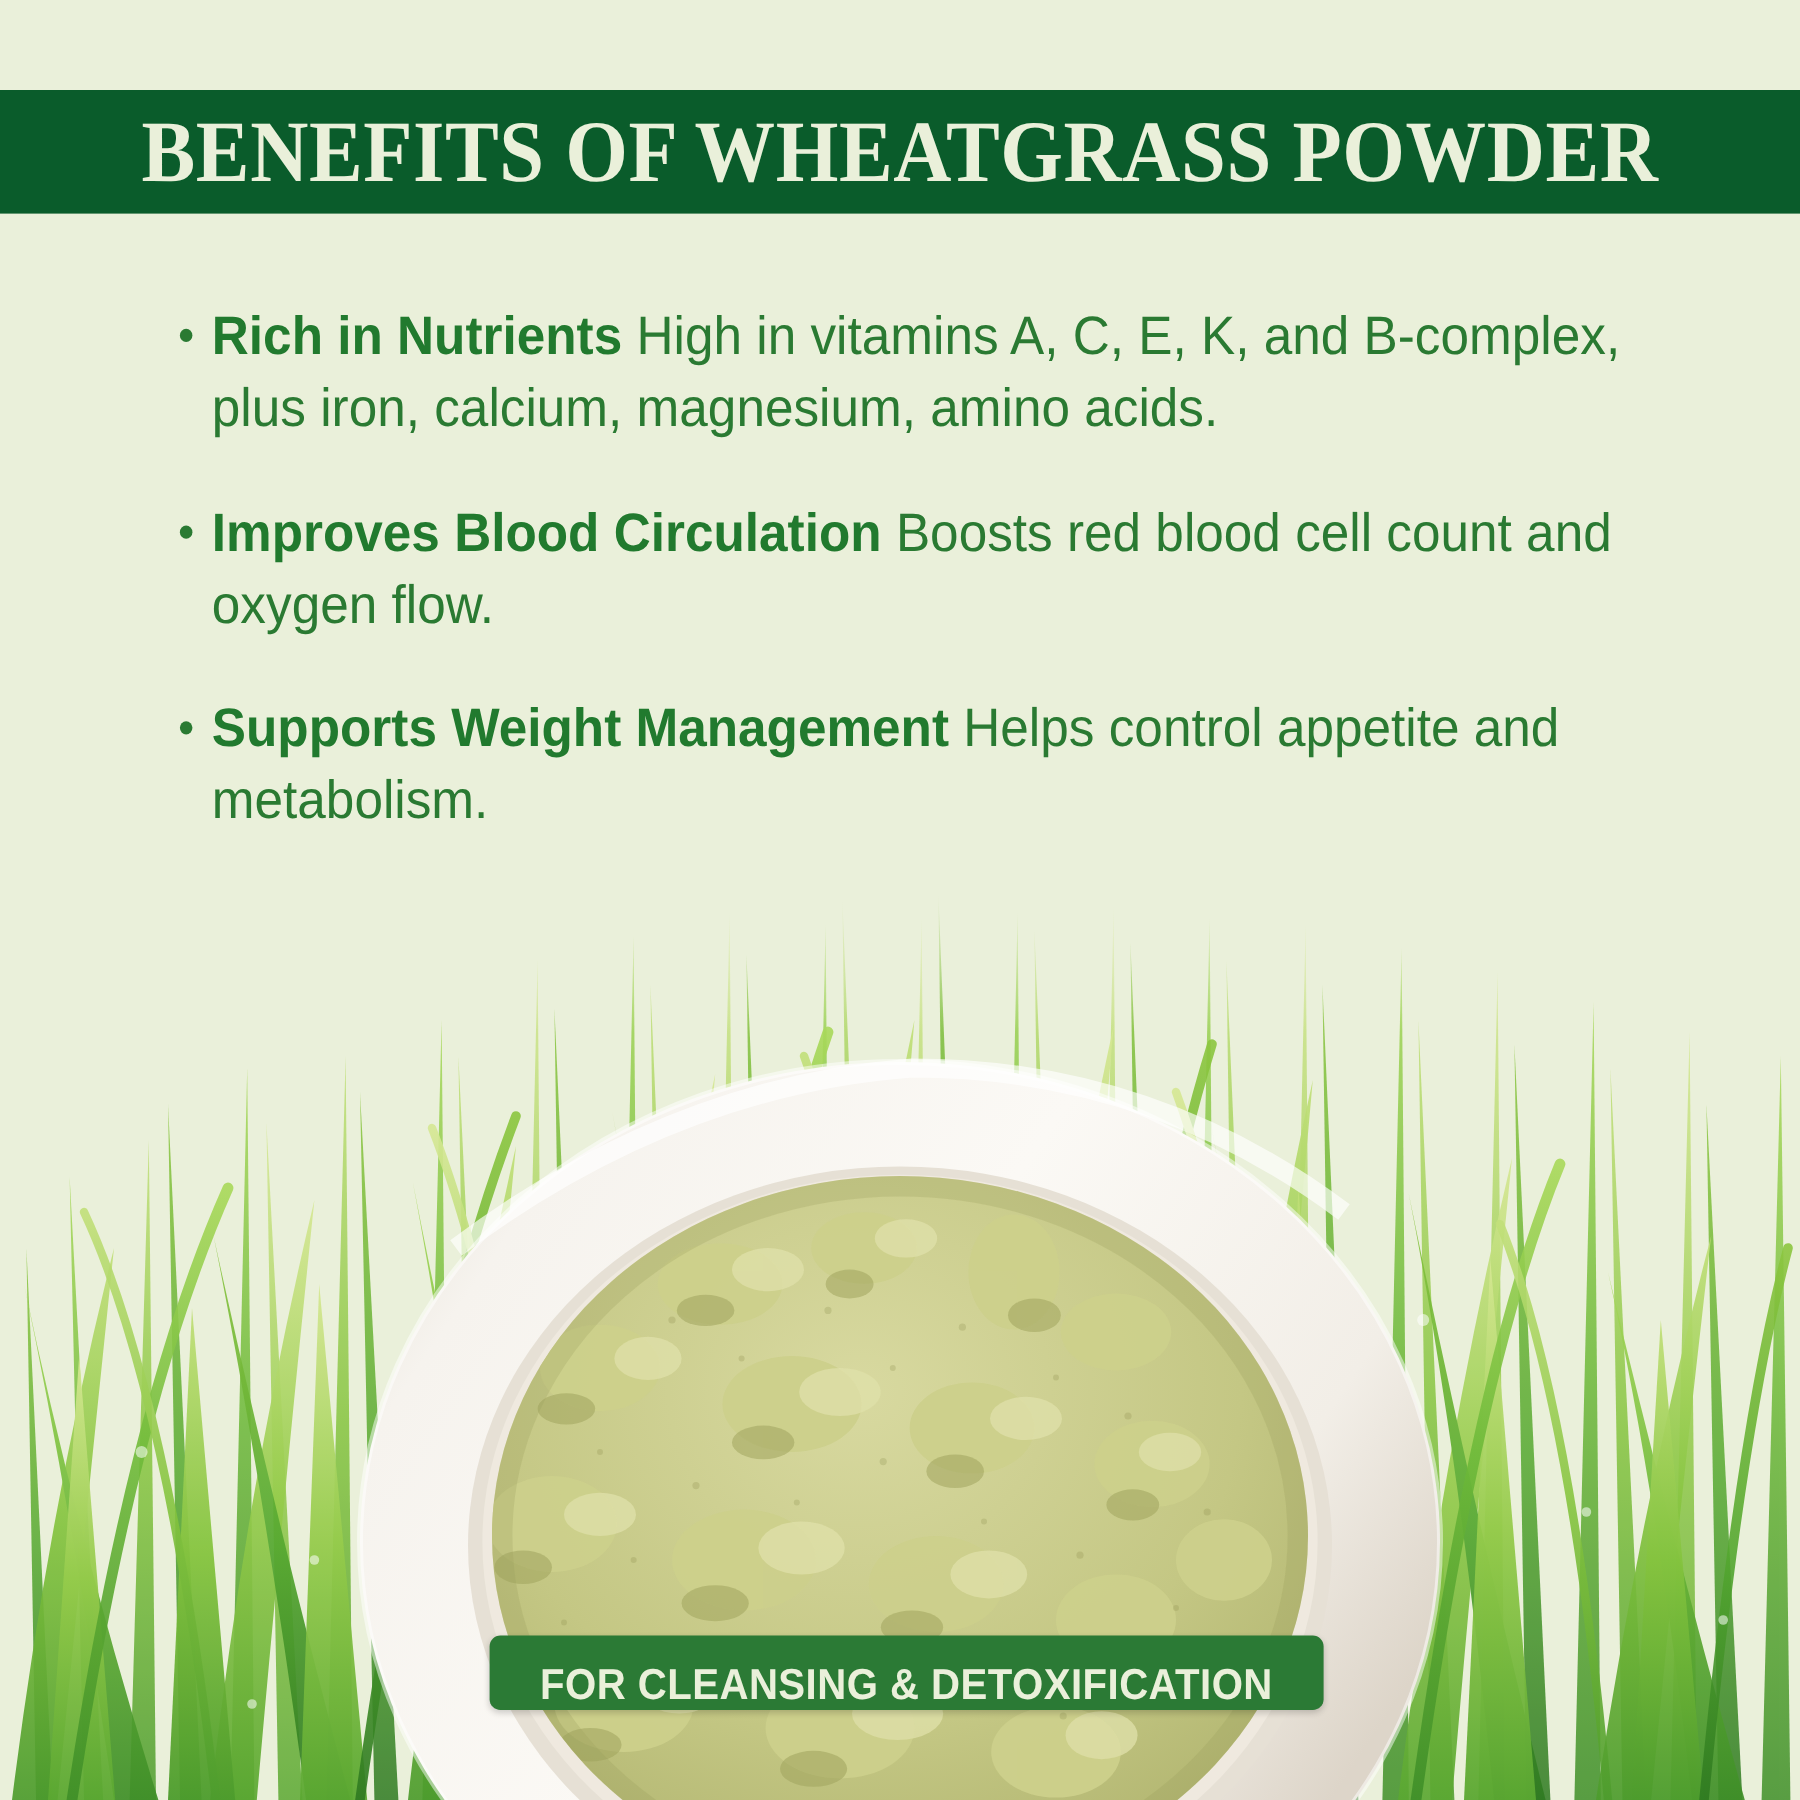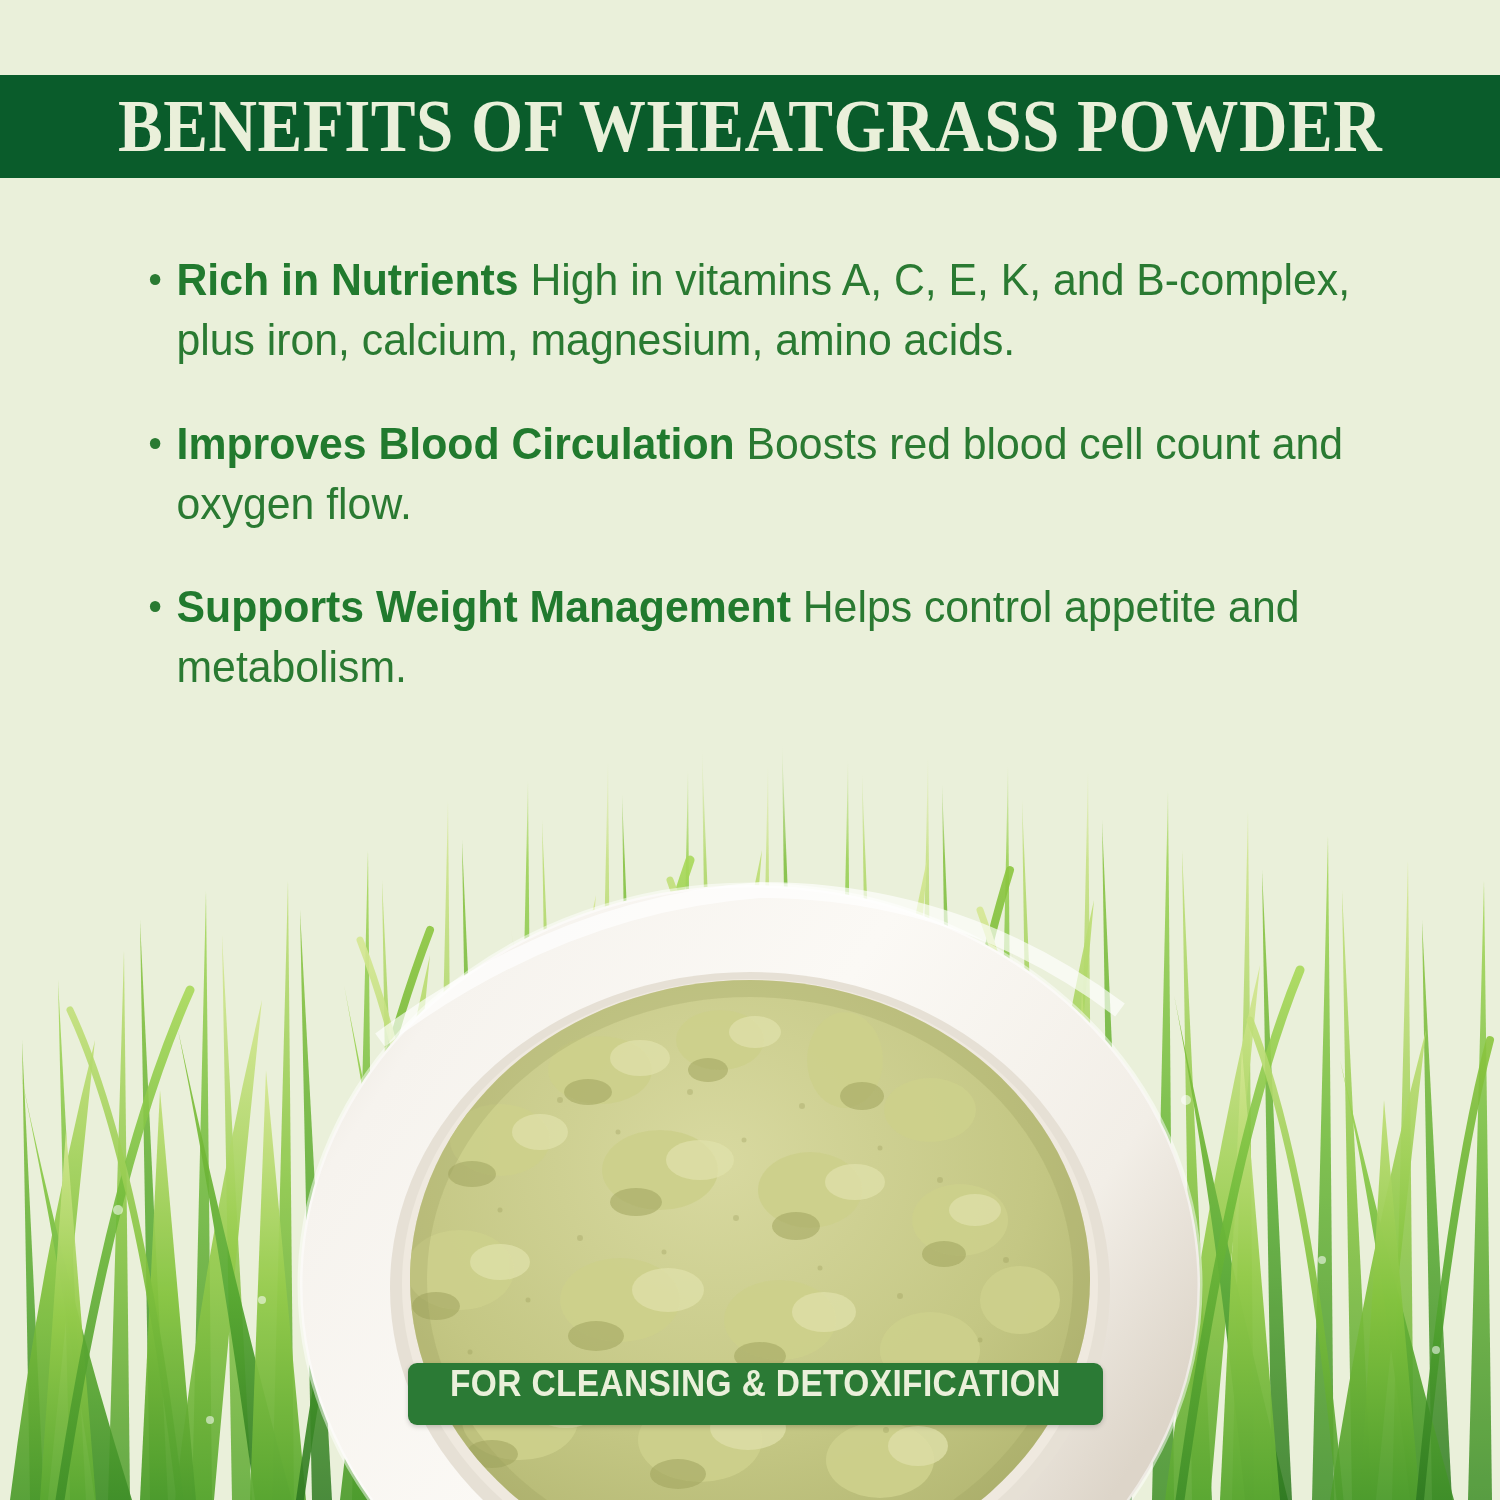--- a/index.html
+++ b/index.html
@@ -93,21 +93,21 @@
   #grass-svg { z-index: 2; }
 
   
   #detox-badge {
     position: absolute;
     left: 408px; top: 1363px;
     width: 695px; height: 62px;
     background: #2b7a35;
     border-radius: 9px;
     display: flex;
-    align-items: flex-start;
+    align-items: flex-end;
     justify-content: center;
     z-index: 10;
     box-shadow: 0 2px 5px rgba(0,0,0,0.18);
   }
   #detox-badge-text {
     color: #eaf0da;
     font-family: "Liberation Sans", sans-serif;
     font-weight: bold;
     font-size: 36px;
     letter-spacing: 0.4px;

